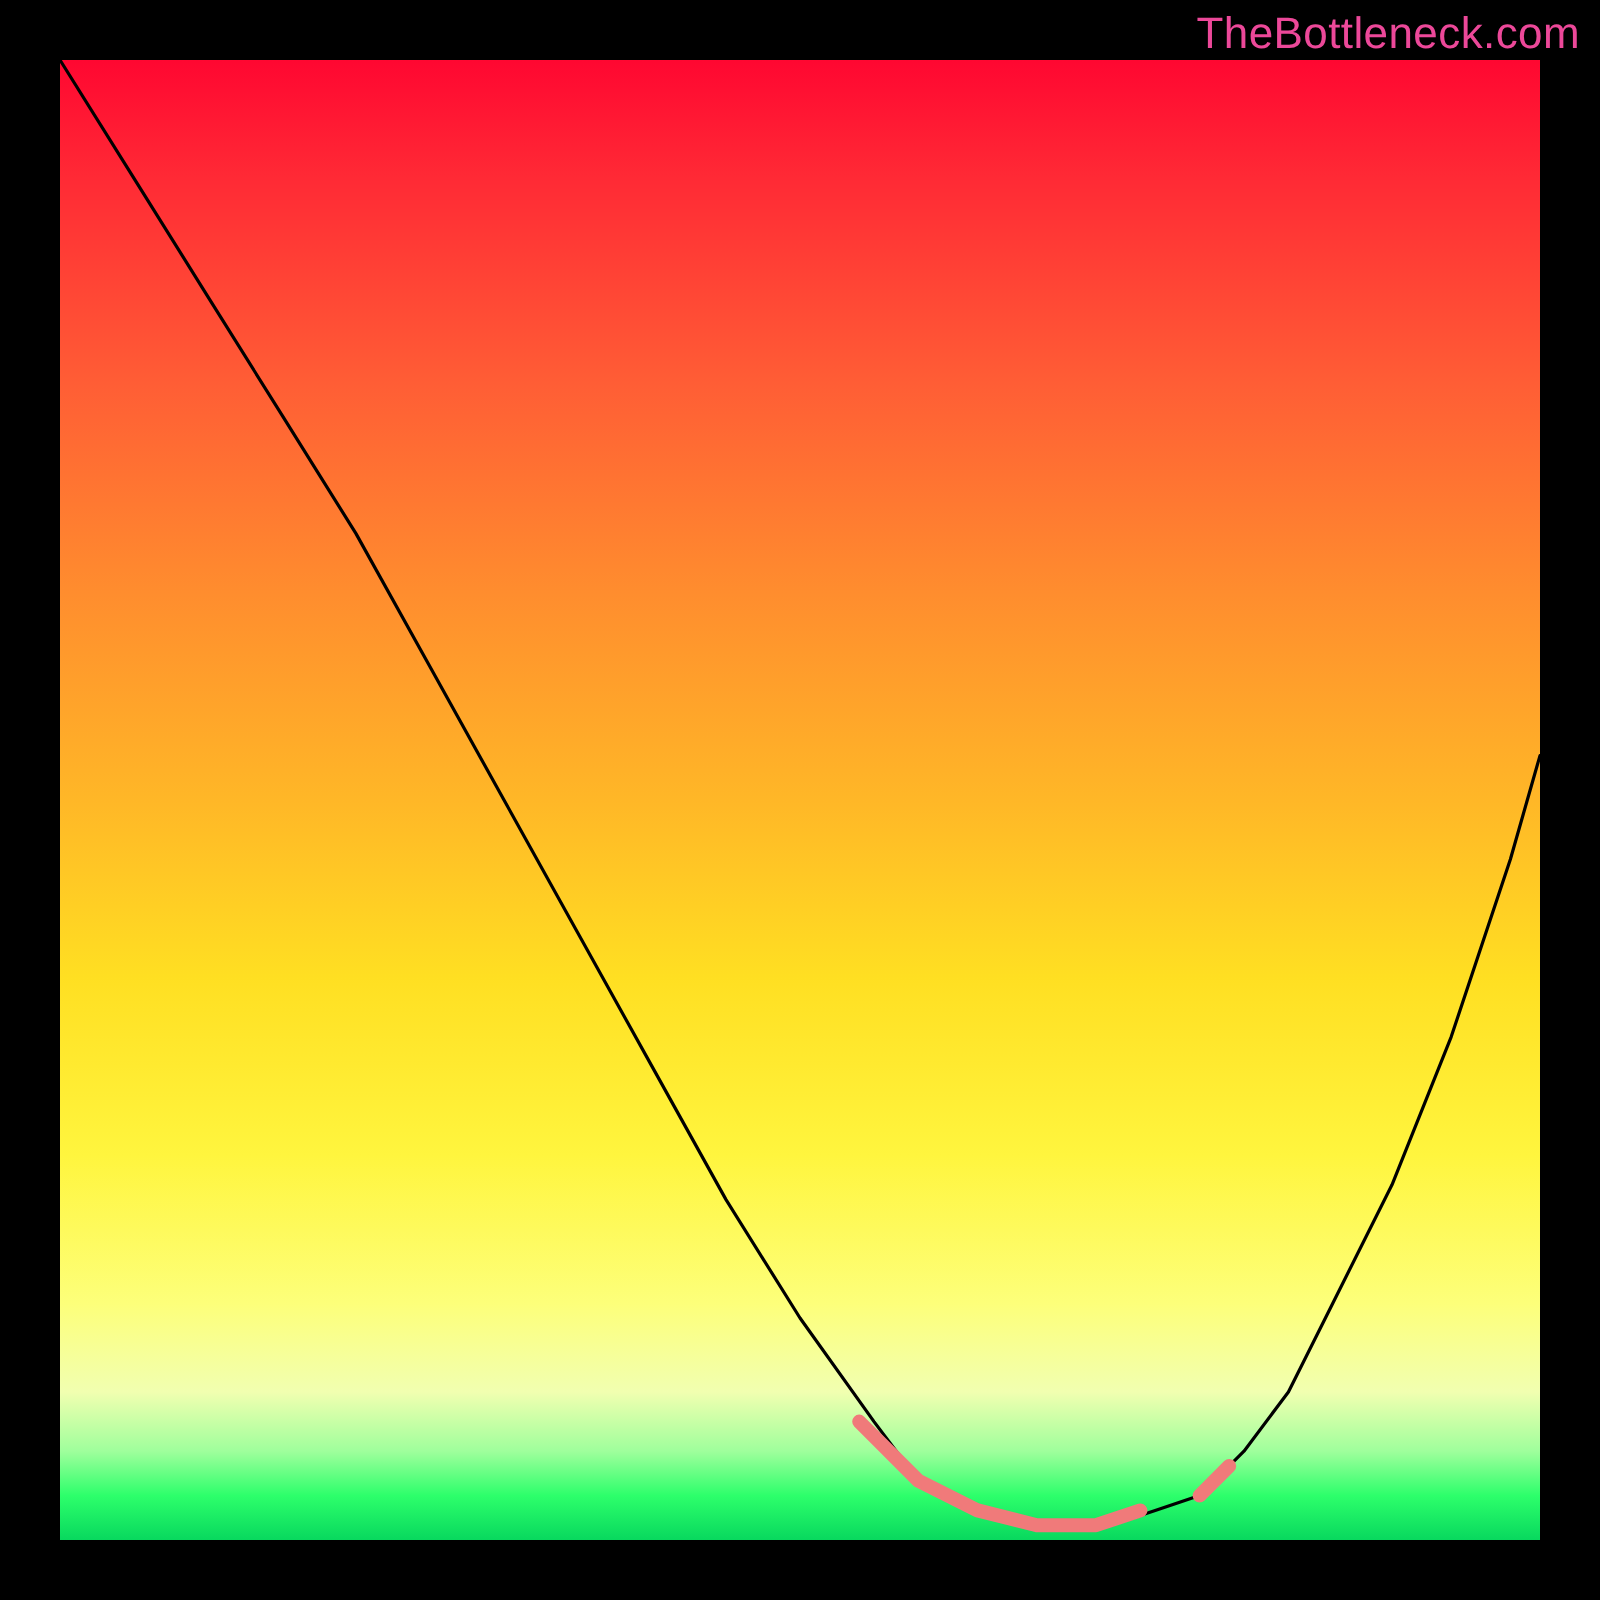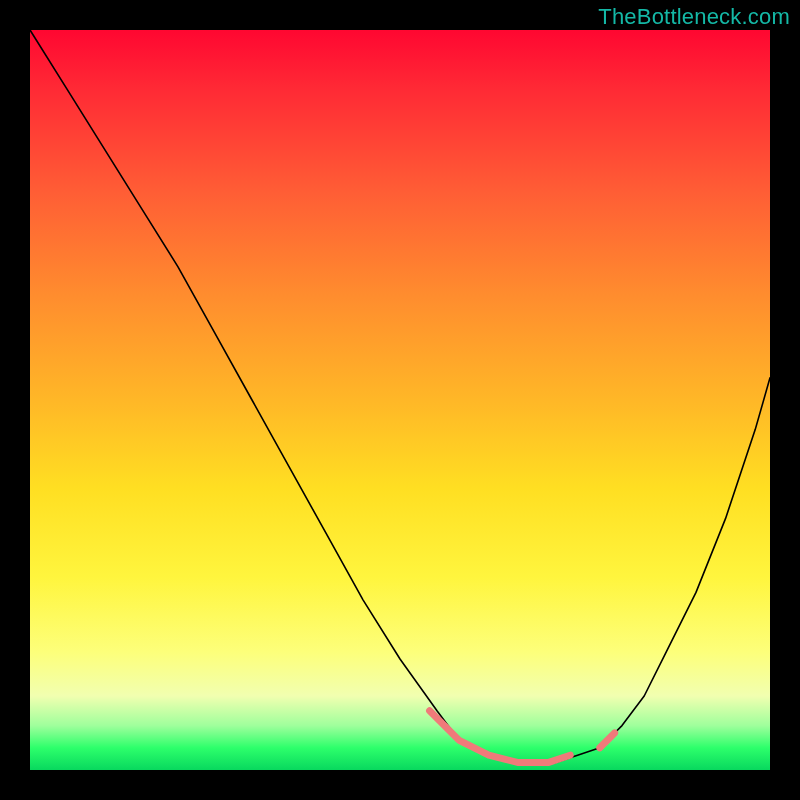--- a/index.html
+++ b/index.html
@@ -37,21 +37,21 @@
       #f1ffb0 90%,
       #9fff9c 94%,
       #2dff6b 97%,
       #08d85e 100%
     );
   }
   .watermark {
     position: absolute;
     top: 4px;
     right: 10px;
-    color: #14b8a6;
+    color: #ec4899;
     font-size: 22px;
     font-weight: 500;
     letter-spacing: 0.2px;
     margin-left: 16px;
   }
   svg {
     position: absolute;
     left: 0;
     top: 0;
     width: 740px;

